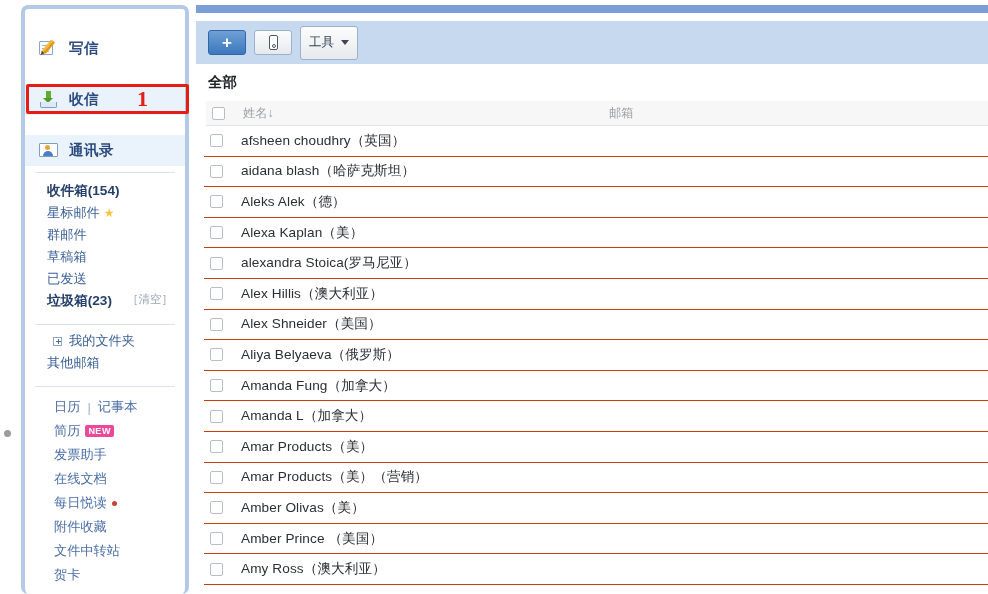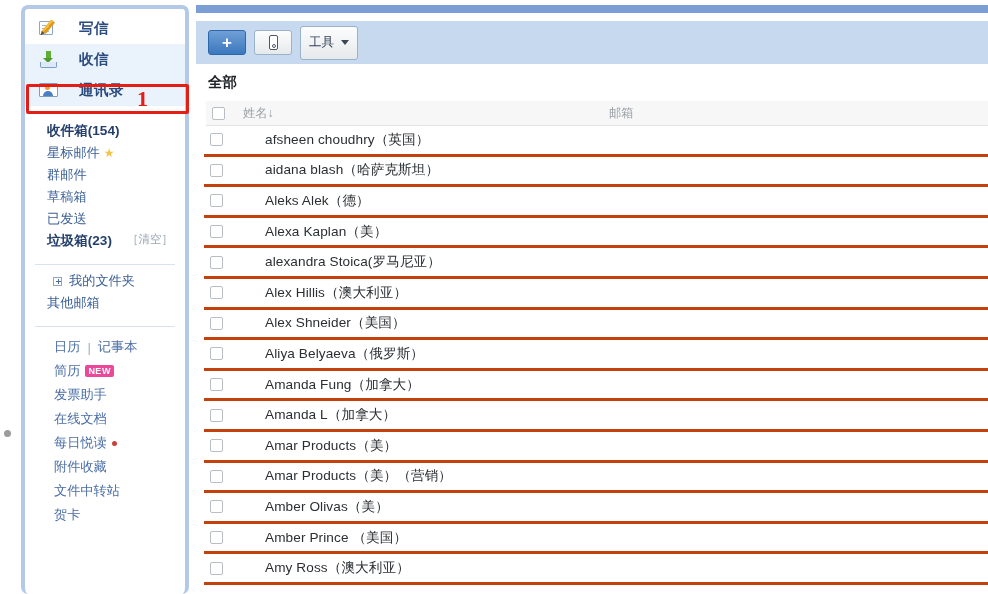--- a/index.html
+++ b/index.html
@@ -26,22 +26,23 @@
     border-radius: 7px;
     border-bottom: none;
   }
   .side-inner { padding: 0; }
 
   .nav-top { padding: 4px 0 0 0; }
   .nav-item {
     display: flex; align-items: center;
     height: 31px;
     padding-left: 14px;
-    gap: 20px;
-    cursor: pointer;
+    gap: 10px;
+    cursor: pointer;
+    margin-top: 20px;
   }
   .nav-item.alt { background: #eaf2fb; }
   .nav-item .nav-label {
     font-size: 14.5px;
     font-weight: bold;
     color: #2b4b7e;
     letter-spacing: .5px;
   }
 
   
@@ -284,23 +285,22 @@
     font-size: 12.3px; color: #9aa0a6;
   }
 
   #contact-list {
     position: absolute; left: 8px; top: 126px;
     width: 784px;
   }
   .c-row {
     height: 30.6px;
     display: flex; align-items: center;
-    border-bottom: 3px solid #c2410c;
-    cursor: pointer;
-    gap: 24px;
+    border-bottom: 1px solid #c2410c;
+    cursor: pointer;
   }
   .c-row .ck { margin-left: 6px; }
   .c-name {
     margin-left: 18px;
     font-size: 13.6px;
     color: #2b2f33;
     letter-spacing: .1px;
     white-space: nowrap;
   }
 </style>

